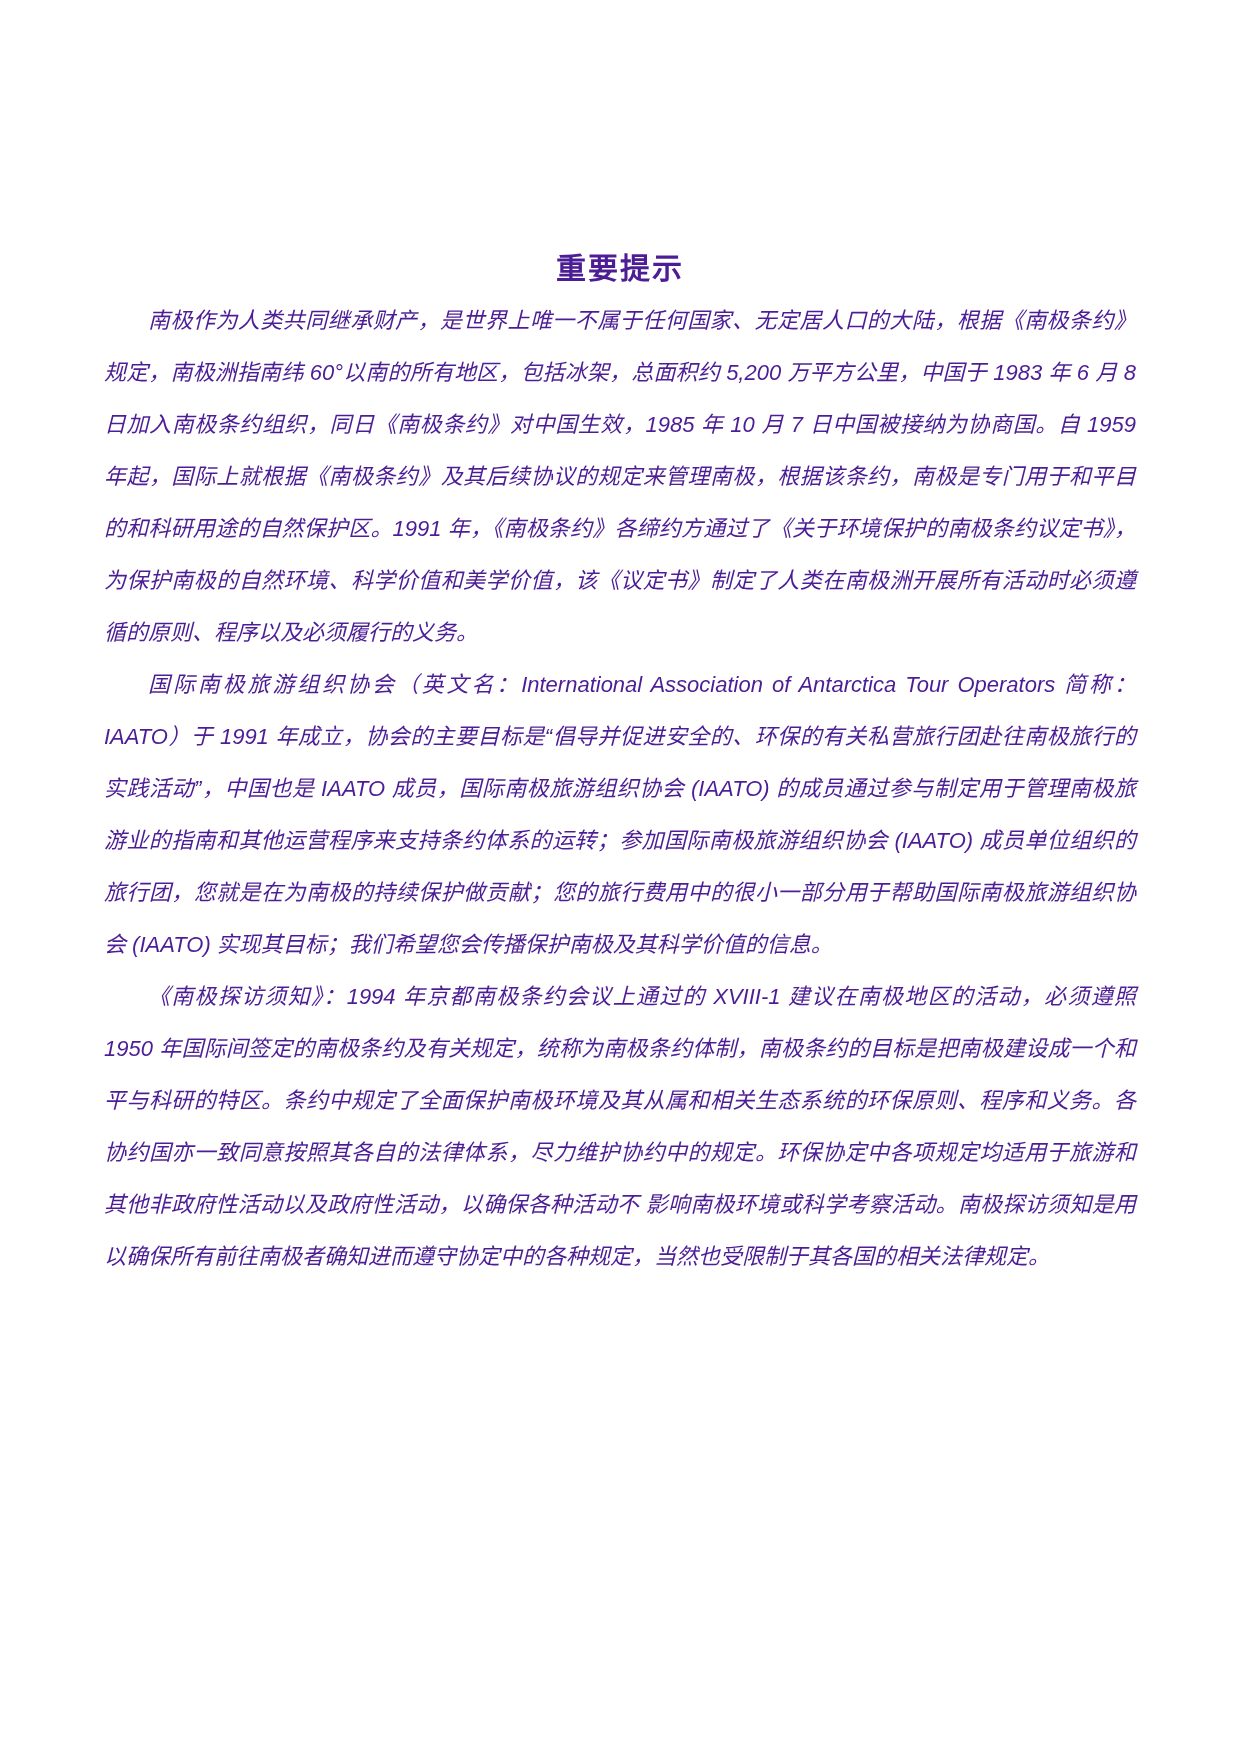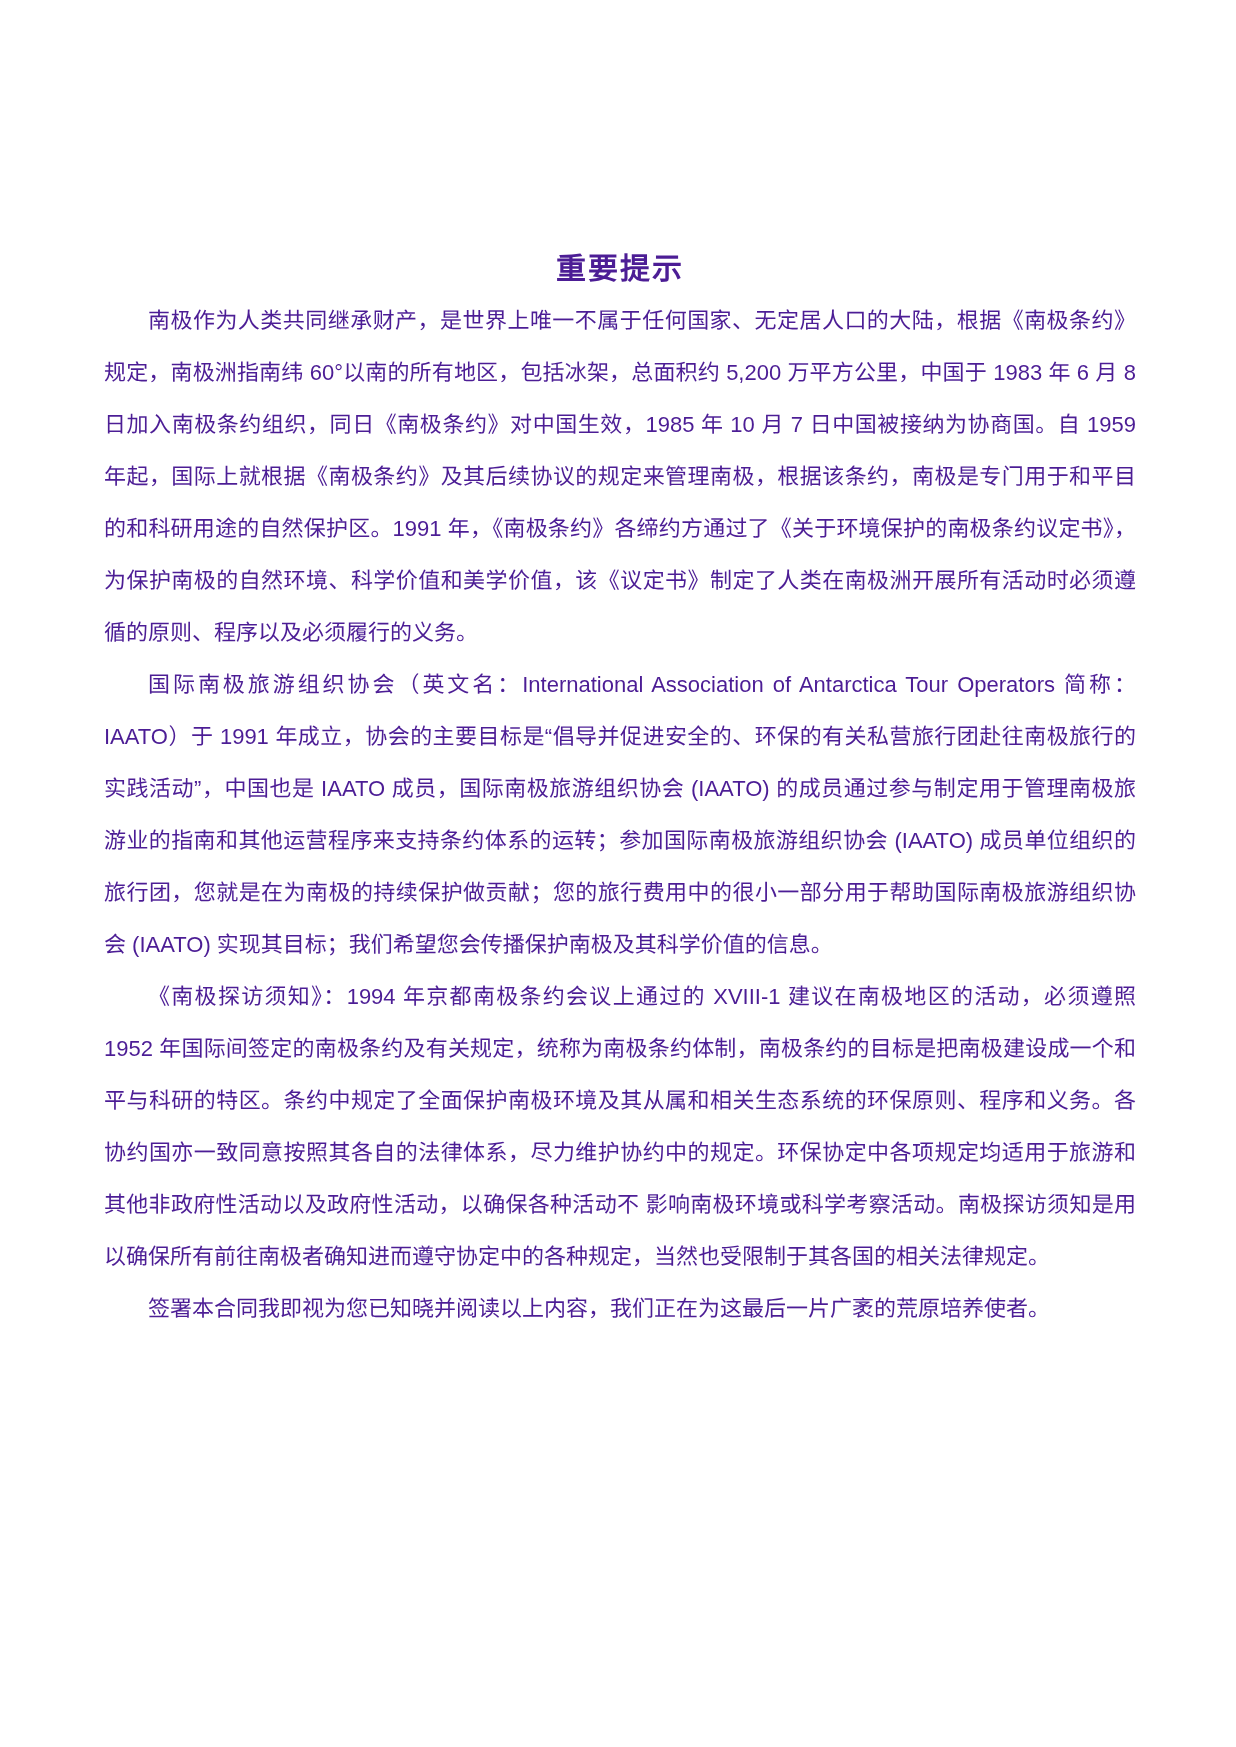--- a/index.html
+++ b/index.html
@@ -32,27 +32,27 @@
   }
   .doc-para {
     margin: 0;
     font-size: 22px;
     line-height: 52px;
     text-align: justify;
     text-justify: inter-ideograph;
     text-indent: 2em;
     word-break: normal;
     overflow-wrap: break-word;
+    font-style: italic;
   }
 </style>
 </head>
 <body>
 
 <div class="page">
   <h1 class="doc-title">重要提示</h1>
 
   <div class="doc-body">
     <p class="doc-para">南极作为人类共同继承财产，是世界上唯一不属于任何国家、无定居人口的大陆，根据《南极条约》规定，南极洲指南纬 60°以南的所有地区，包括冰架，总面积约 5,200 万平方公里，中国于 1983 年 6 月 8 日加入南极条约组织，同日《南极条约》对中国生效，1985 年 10 月 7 日中国被接纳为协商国。自 1959 年起，国际上就根据《南极条约》及其后续协议的规定来管理南极，根据该条约，南极是专门用于和平目的和科研用途的自然保护区。1991 年，《南极条约》各缔约方通过了《关于环境保护的南极条约议定书》，为保护南极的自然环境、科学价值和美学价值，该《议定书》制定了人类在南极洲开展所有活动时必须遵循的原则、程序以及必须履行的义务。</p>
     <p class="doc-para">国际南极旅游组织协会（英文名：International Association of Antarctica Tour Operators 简称：IAATO）于 1991 年成立，协会的主要目标是“倡导并促进安全的、环保的有关私营旅行团赴往南极旅行的实践活动”，中国也是 IAATO 成员，国际南极旅游组织协会 (IAATO) 的成员通过参与制定用于管理南极旅游业的指南和其他运营程序来支持条约体系的运转；参加国际南极旅游组织协会 (IAATO) 成员单位组织的旅行团，您就是在为南极的持续保护做贡献；您的旅行费用中的很小一部分用于帮助国际南极旅游组织协会 (IAATO) 实现其目标；我们希望您会传播保护南极及其科学价值的信息。</p>
-    <p class="doc-para">《南极探访须知》：1994 年京都南极条约会议上通过的 XVIII-1 建议在南极地区的活动，必须遵照 1952 年国际间签定的南极条约及有关规定，统称为南极条约体制，南极条约的目标是把南极建设成一个和平与科研的特区。条约中规定了全面保护南极环境及其从属和相关生态系统的环保原则、程序和义务。各协约国亦一致同意按照其各自的法律体系，尽力维护协约中的规定。环保协定中各项规定均适用于旅游和其他非政府性活动以及政府性活动，以确保各种活动不 影响南极环境或科学考察活动。南极探访须知是用以确保所有前往南极者确知进而遵守协定中的各种规定，当然也受限制于其各国的相关法律规定。</p>
-    <p class="doc-para">签署本合同我即视为您已知晓并阅读以上内容，我们正在为这最后一片广袤的荒原培养使者。</p>
+    <p class="doc-para">《南极探访须知》：1994 年京都南极条约会议上通过的 XVIII-1 建议在南极地区的活动，必须遵照 1950 年国际间签定的南极条约及有关规定，统称为南极条约体制，南极条约的目标是把南极建设成一个和平与科研的特区。条约中规定了全面保护南极环境及其从属和相关生态系统的环保原则、程序和义务。各协约国亦一致同意按照其各自的法律体系，尽力维护协约中的规定。环保协定中各项规定均适用于旅游和其他非政府性活动以及政府性活动，以确保各种活动不 影响南极环境或科学考察活动。南极探访须知是用以确保所有前往南极者确知进而遵守协定中的各种规定，当然也受限制于其各国的相关法律规定。</p>
   </div>
 </div>
 
 </body></html>

